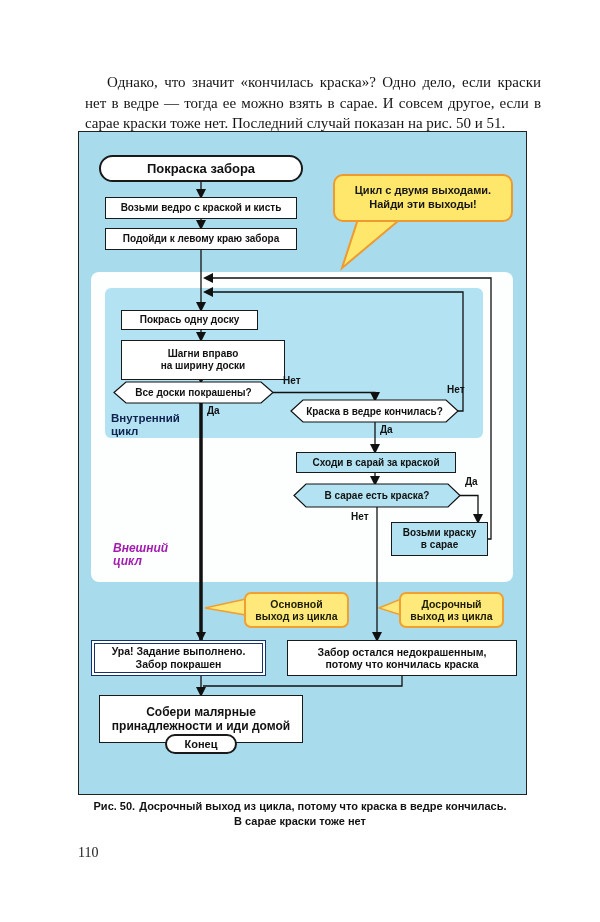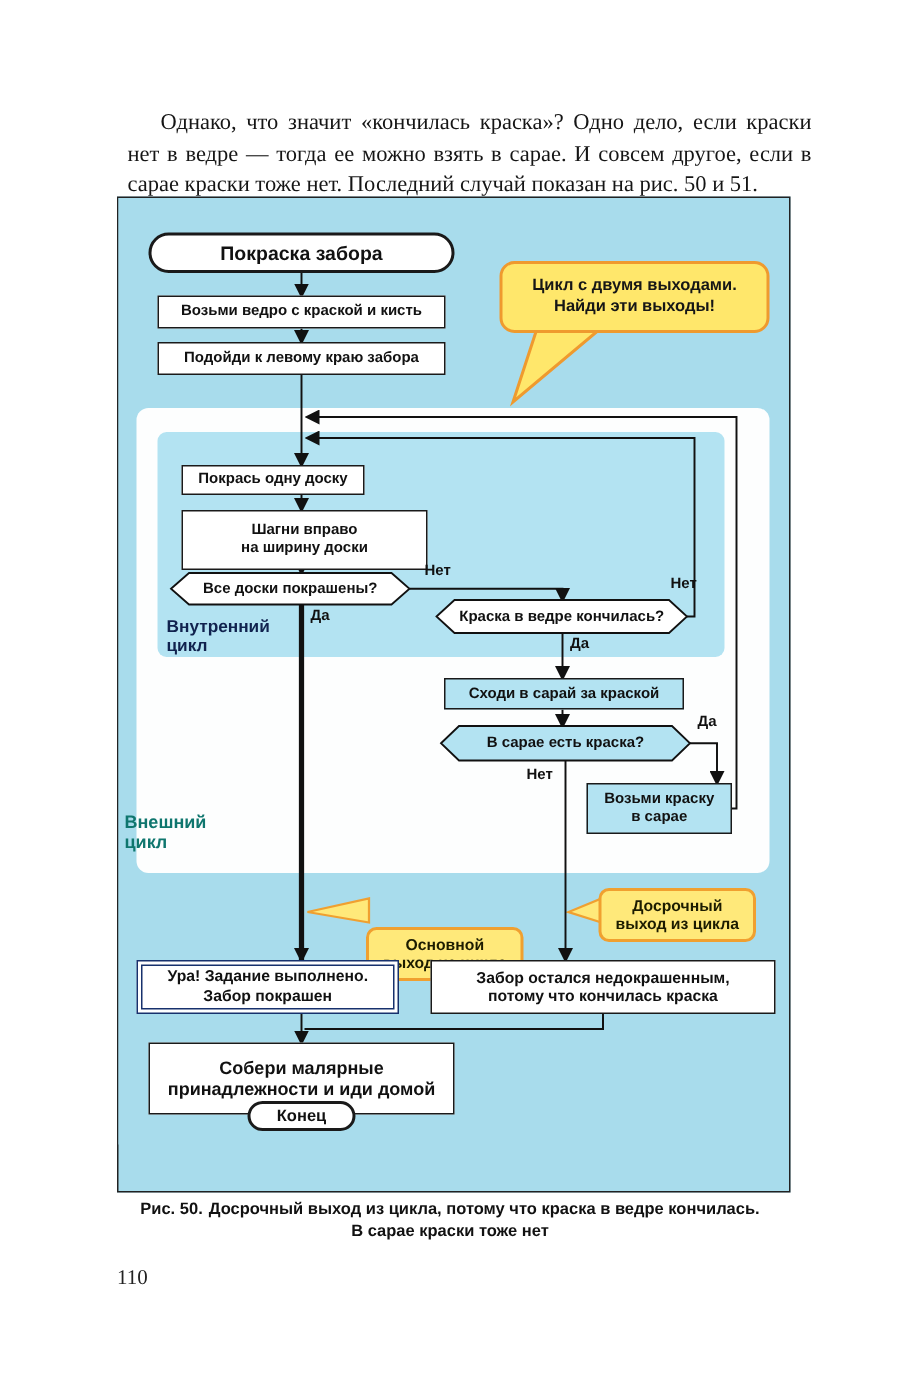--- a/index.html
+++ b/index.html
@@ -96,21 +96,21 @@
 
         <polygon points="35,260.5 47,250 182,250 194,260.5 182,271 47,271" fill="#ffffff" stroke="#111" stroke-width="1.2"></polygon>
         <polygon points="212,279 224,268 367,268 379,279 367,290 224,290" fill="#ffffff" stroke="#111" stroke-width="1.2"></polygon>
         <polygon points="215,363.5 227,352 369,352 381,363.5 369,375 227,375" fill="#b3e3f2" stroke="#111" stroke-width="1.2"></polygon>
       </svg>
 
       <div class="region-label" style="left:32px;top:280px;font-size:11.5px;">
         <span>Внутренний</span><br>
         <span>цикл</span>
       </div>
-      <div class="region-label" style="left:4px;top:410px;font-size:12px;color:#0f766e;">
+      <div class="region-label" style="left:34px;top:410px;font-size:12px;color:#a21caf;font-style:italic;">
         <span>Внешний</span><br>
         <span>цикл</span>
       </div>
 
       <div class="fbox pill" style="left:20px;top:23px;width:204px;height:27px;font-size:13px;">
         <span>Покраска забора</span>
       </div>
 
       <div class="fbox" style="left:26px;top:65px;width:192px;height:22px;">
         <span>Возьми ведро с краской и кисть</span>
@@ -118,21 +118,21 @@
 
       <div class="fbox" style="left:26px;top:96px;width:192px;height:22px;">
         <span>Подойди к левому краю забора</span>
       </div>
 
       <div class="bubble">
         <span>Цикл с двумя выходами.</span>
         <span>Найди эти выходы!</span>
       </div>
 
-      <div class="fbox" style="left:42px;top:178px;width:122px;height:20px;">
+      <div class="fbox" style="left:42px;top:178px;width:137px;height:20px;">
         <span>Покрась одну доску</span>
       </div>
 
       <div class="fbox" style="left:42px;top:208px;width:164px;height:40px;">
         <span>Шагни вправо</span>
         <span>на ширину доски</span>
       </div>
 
       <div class="hex-label" style="left:35px;top:250px;width:159px;height:21px;text-align:right;">
         <span>Все доски покрашены?</span>
@@ -155,21 +155,21 @@
         <span>в сарае</span>
       </div>
 
       <span class="branch" style="left:204px;top:243px;">Нет</span>
       <span class="branch" style="left:128px;top:273px;">Да</span>
       <span class="branch" style="left:368px;top:252px;">Нет</span>
       <span class="branch" style="left:301px;top:292px;">Да</span>
       <span class="branch" style="left:386px;top:344px;">Да</span>
       <span class="branch" style="left:272px;top:379px;">Нет</span>
 
-      <div class="callout" style="left:165px;top:486px;">
+      <div class="callout" style="left:165px;top:460px;">
         <span>Основной</span>
         <span>выход из цикла</span>
       </div>
       <div class="callout" style="left:320px;top:460px;">
         <span>Досрочный</span>
         <span>выход из цикла</span>
       </div>
 
       <div class="done-outer">
         <div class="done-inner">

